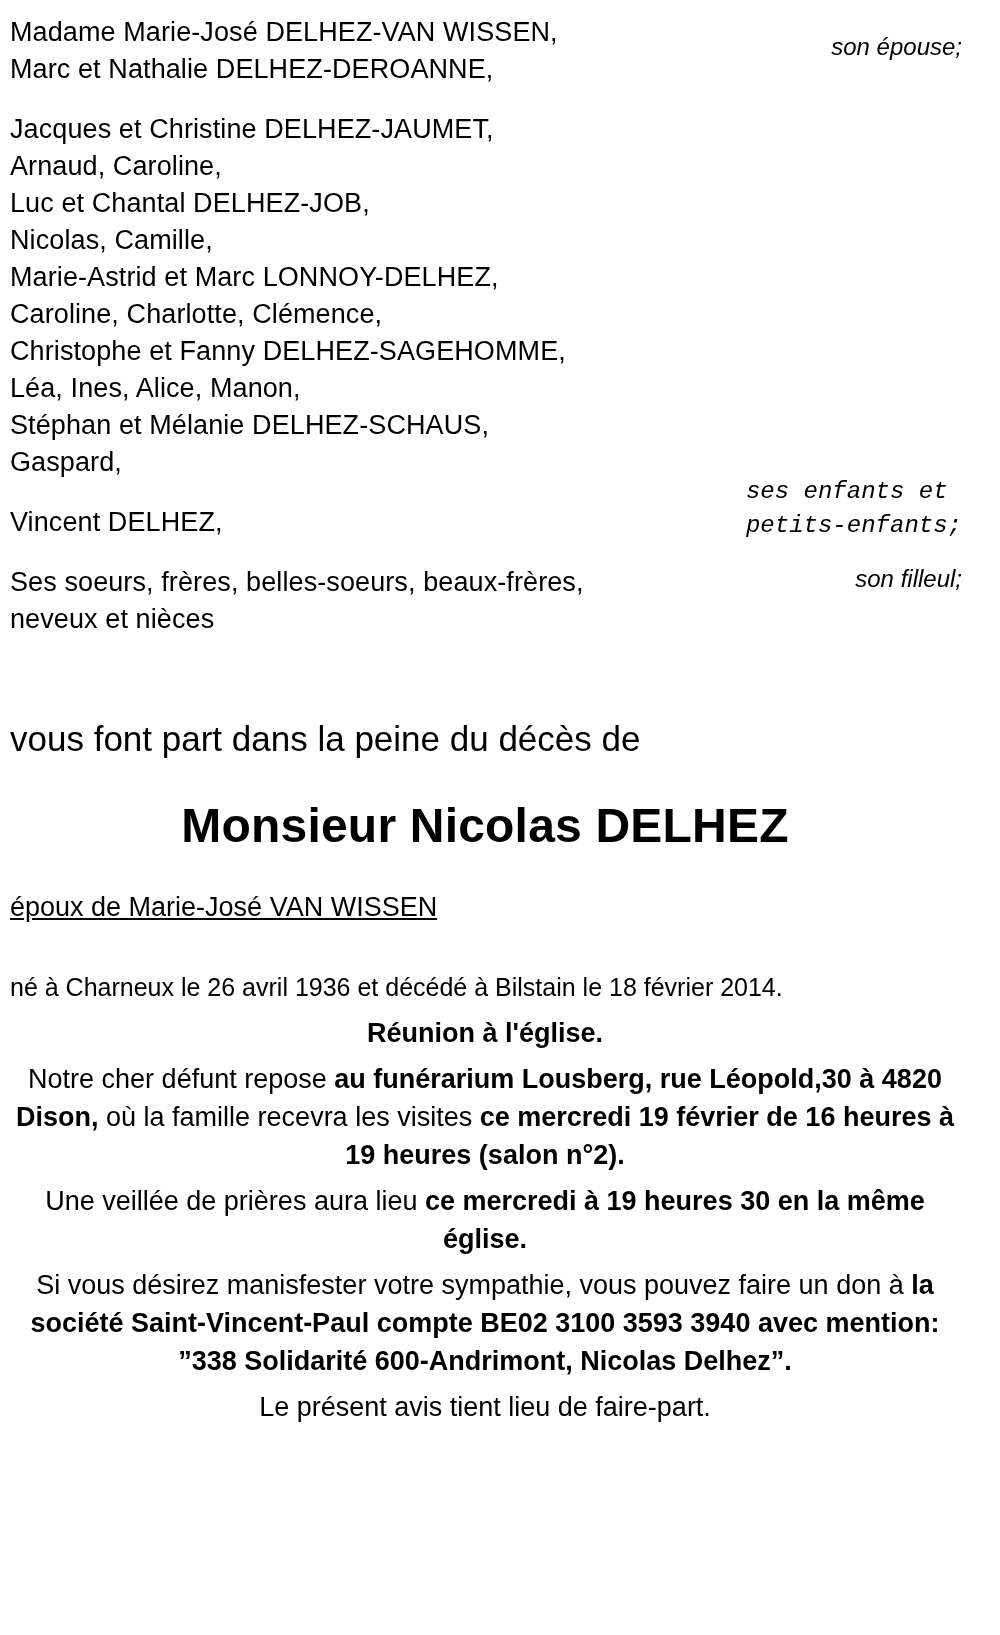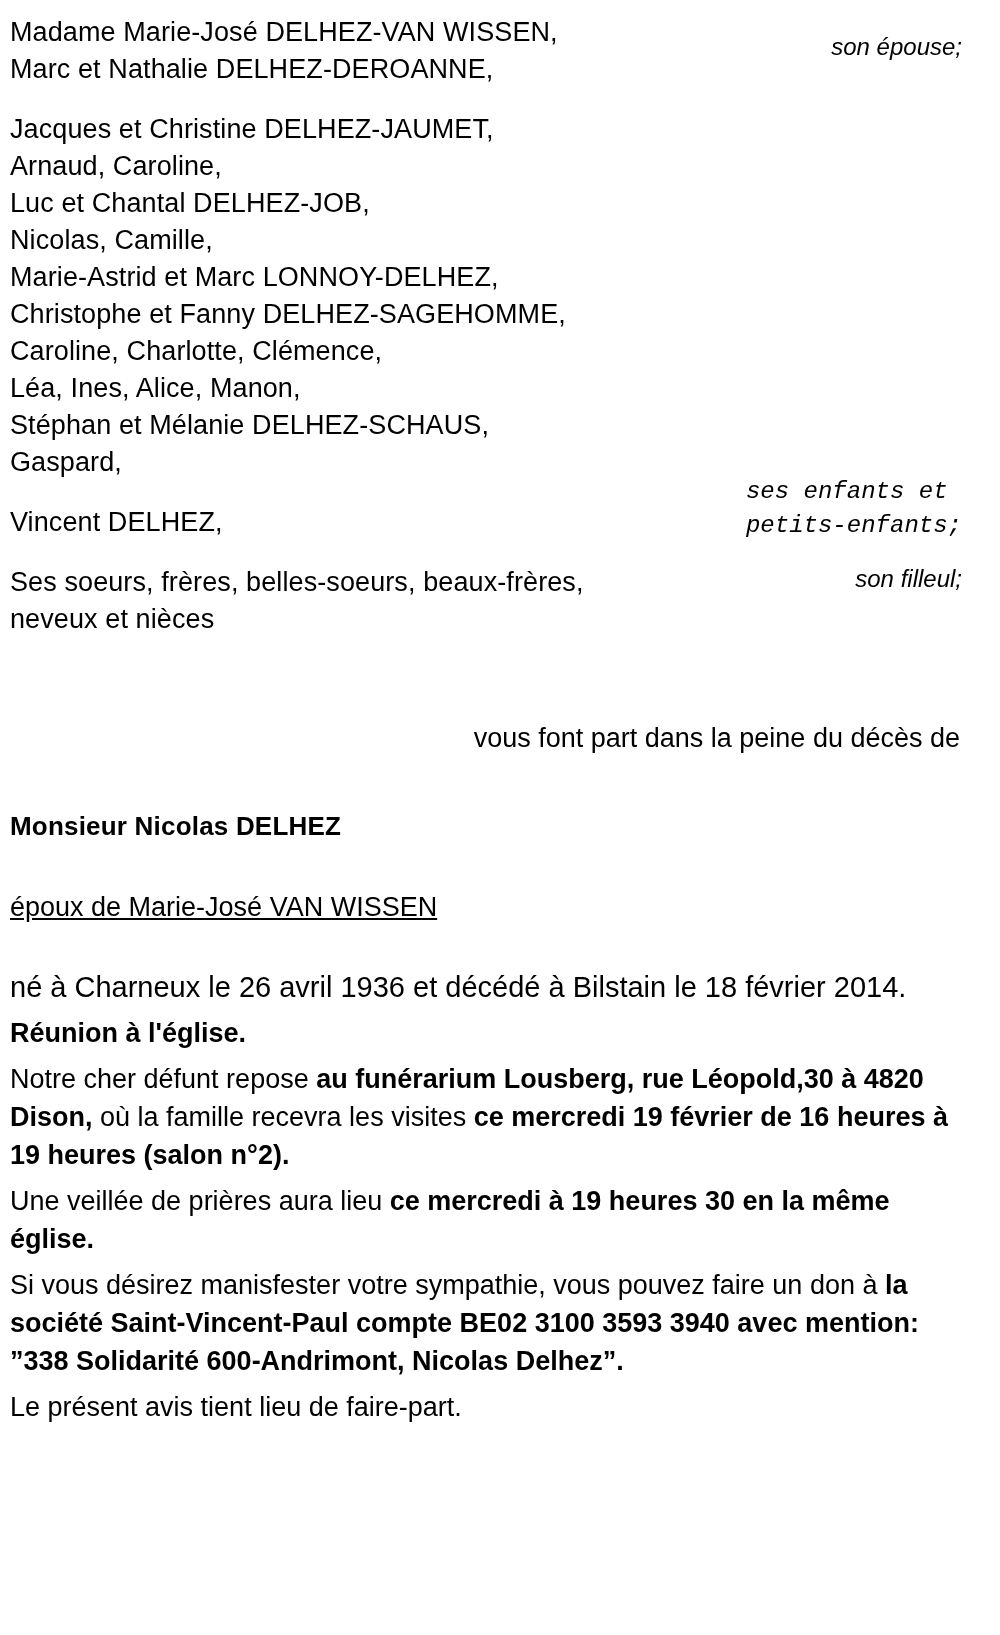--- a/index.html
+++ b/index.html
@@ -54,67 +54,67 @@
   .rel-godson  { top: 562px; }
 
   
   .announce {
     position: absolute;
     left: 10px;
     top: 720px;
     width: 950px;
   }
   .lead {
-    font-size: 27px;
+    font-size: 35px;
     line-height: 37px;
-    text-align: right;
   }
   .deceased-name {
-    font-size: 26px;
+    font-size: 48px;
     font-weight: bold;
     line-height: 46px;
     margin-top: 46px;
     letter-spacing: 0.2px;
+    text-align: center;
   }
   .spouse-of {
     font-size: 27px;
     line-height: 37px;
     margin-top: 40px;
     text-decoration: underline;
   }
   .dates {
-    font-size: 29px;
+    font-size: 25px;
     line-height: 38px;
     margin-top: 42px;
   }
   .para {
     font-size: 27px;
     line-height: 38px;
     margin-top: 10px;
   }
   .para b, .dates b, .para strong {
     font-weight: bold;
   }
-  .para.tight { margin-top: 8px; }
+  .para.tight { margin-top: 8px; text-align: center; }
 </style>
 </head>
 <body>
 
 <div class="page">
 
   <div class="names-block">
     <div class="name-line">Madame Marie-José DELHEZ-VAN WISSEN,</div>
     <div class="name-line">Marc et Nathalie DELHEZ-DEROANNE,</div>
     <div class="name-line gap-before">Jacques et Christine DELHEZ-JAUMET,</div>
     <div class="name-line">Arnaud, Caroline,</div>
     <div class="name-line">Luc et Chantal DELHEZ-JOB,</div>
     <div class="name-line">Nicolas, Camille,</div>
     <div class="name-line">Marie-Astrid et Marc LONNOY-DELHEZ,</div>
+    <div class="name-line">Caroline, Charlotte, Clémence,</div>
     <div class="name-line">Christophe et Fanny DELHEZ-SAGEHOMME,</div>
-    <div class="name-line">Caroline, Charlotte, Clémence,</div>
     <div class="name-line">Léa, Ines, Alice, Manon,</div>
     <div class="name-line">Stéphan et Mélanie DELHEZ-SCHAUS,</div>
     <div class="name-line">Gaspard,</div>
     <div class="name-line gap-before">Vincent DELHEZ,</div>
     <div class="name-line gap-before">Ses soeurs, frères, belles-soeurs, beaux-frères,</div>
     <div class="name-line">neveux et nièces</div>
   </div>
 
   <div class="rel-label rel-spouse">son épouse;</div>
 

